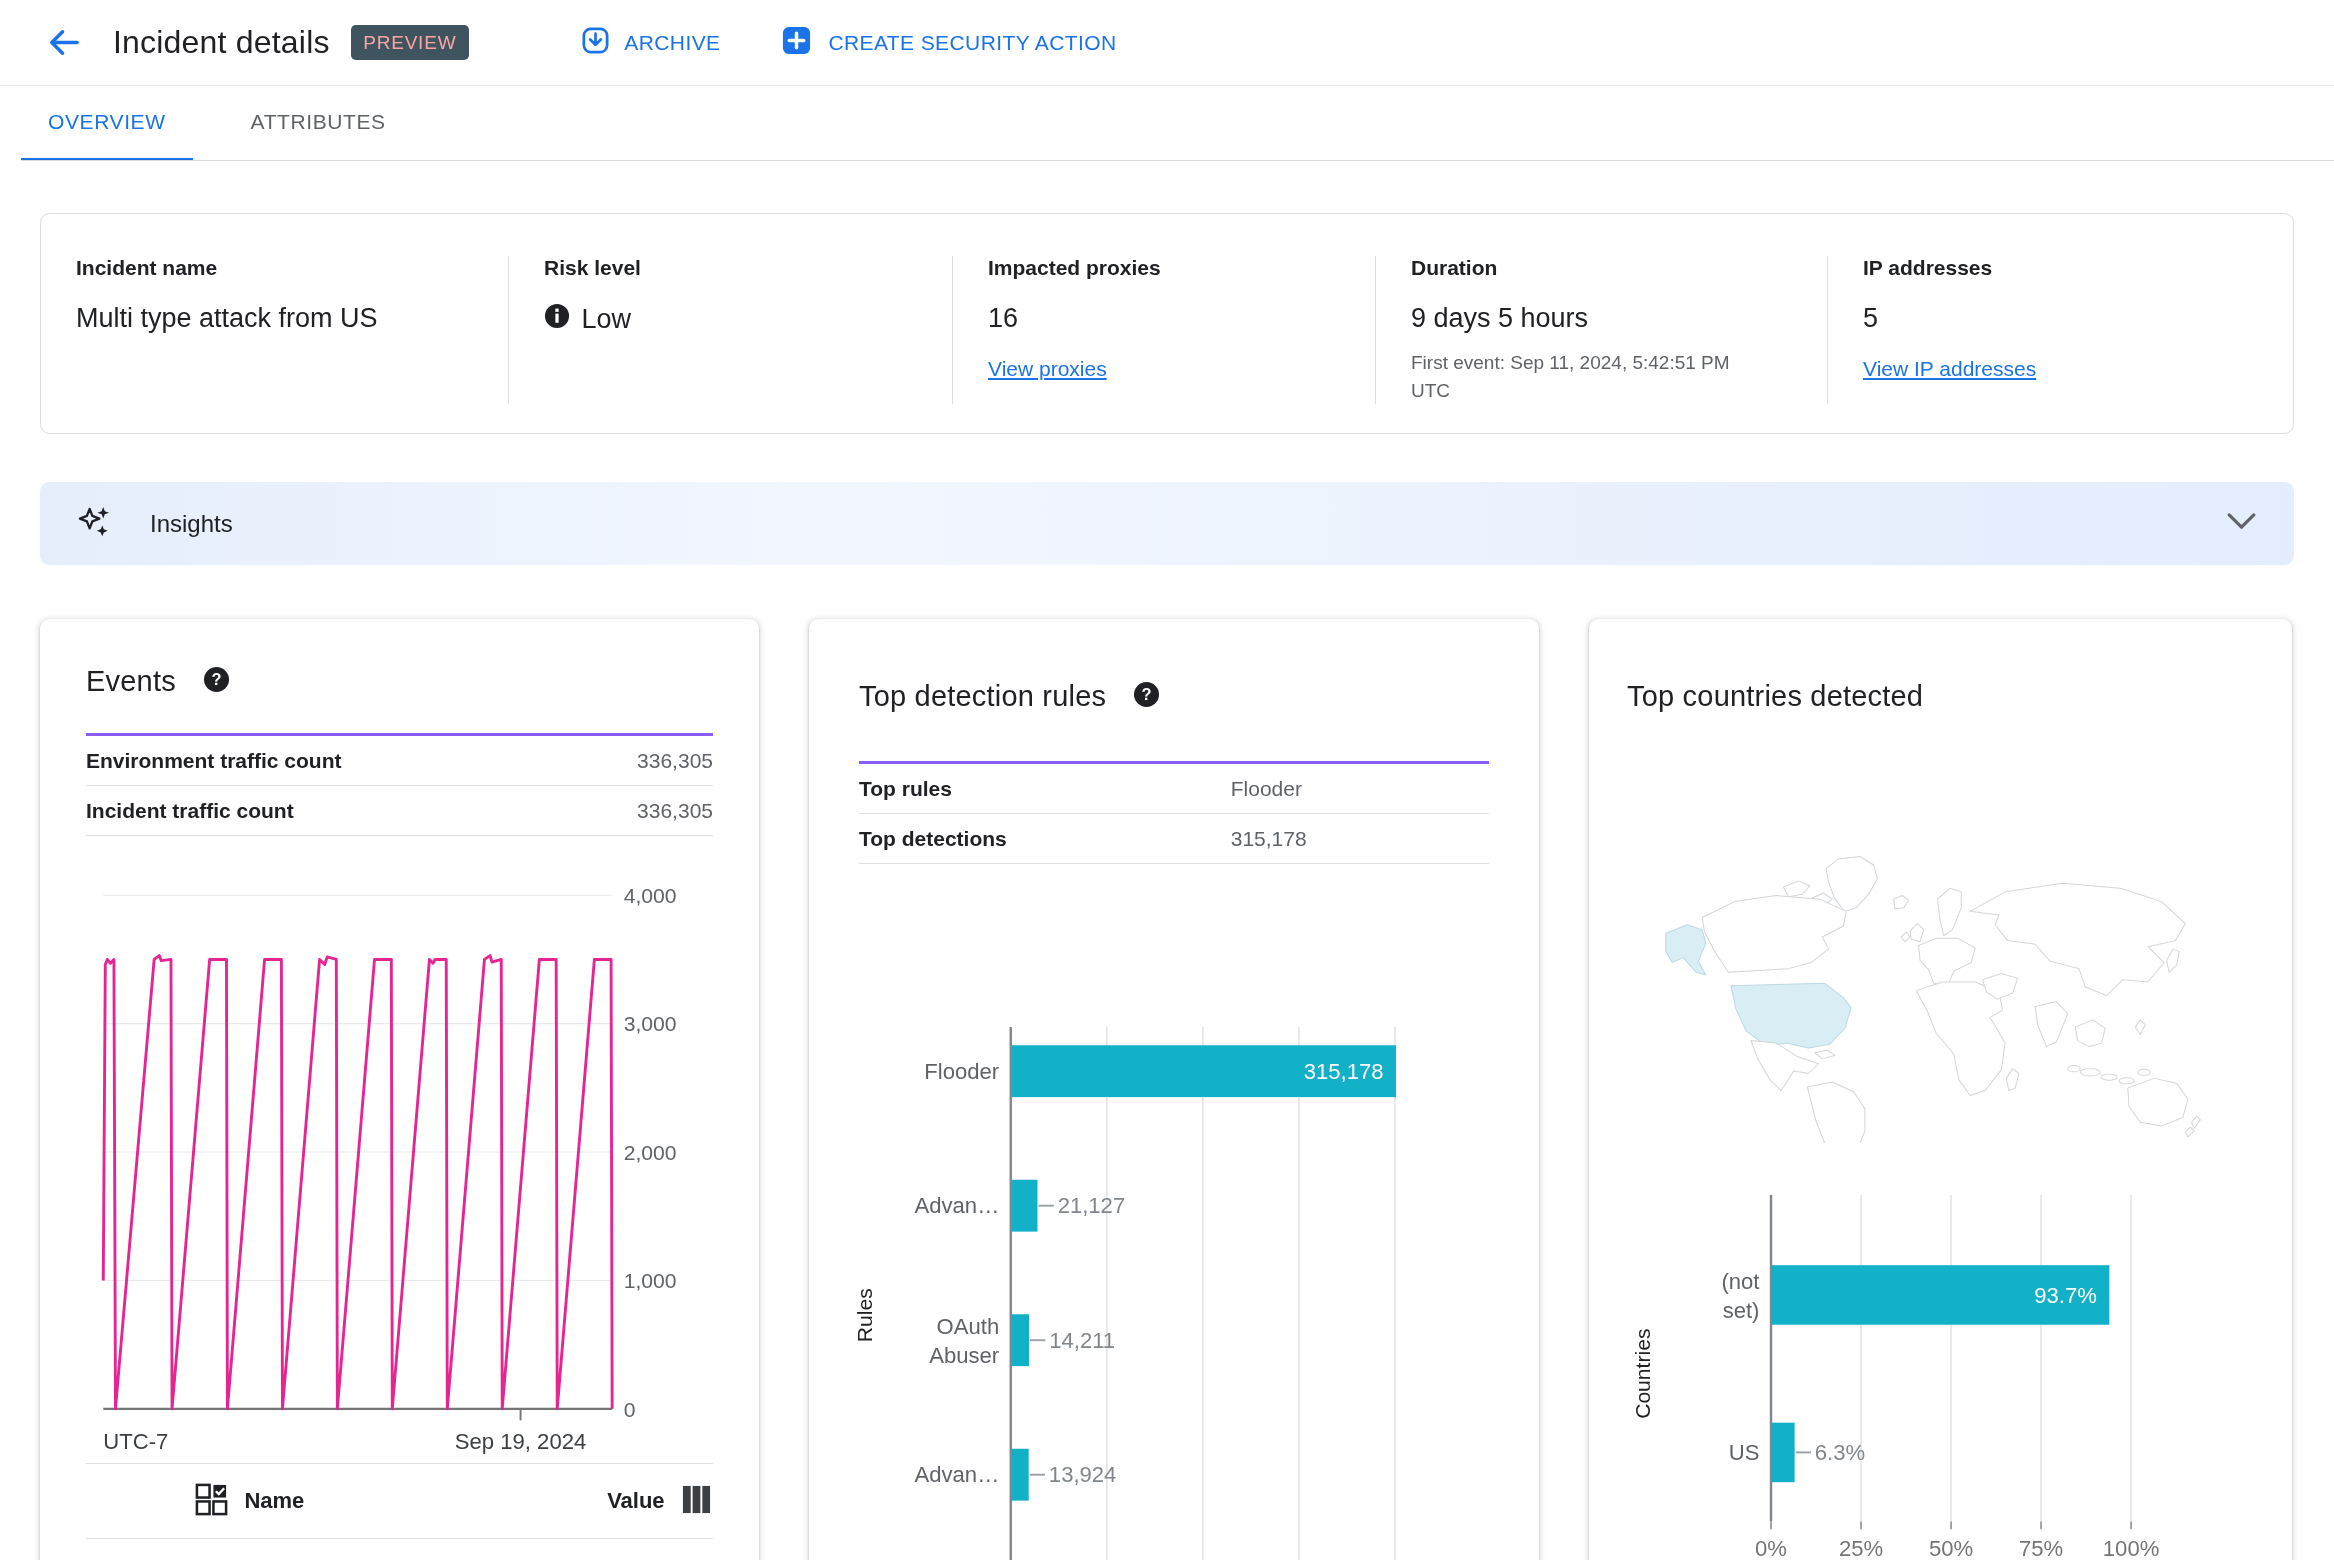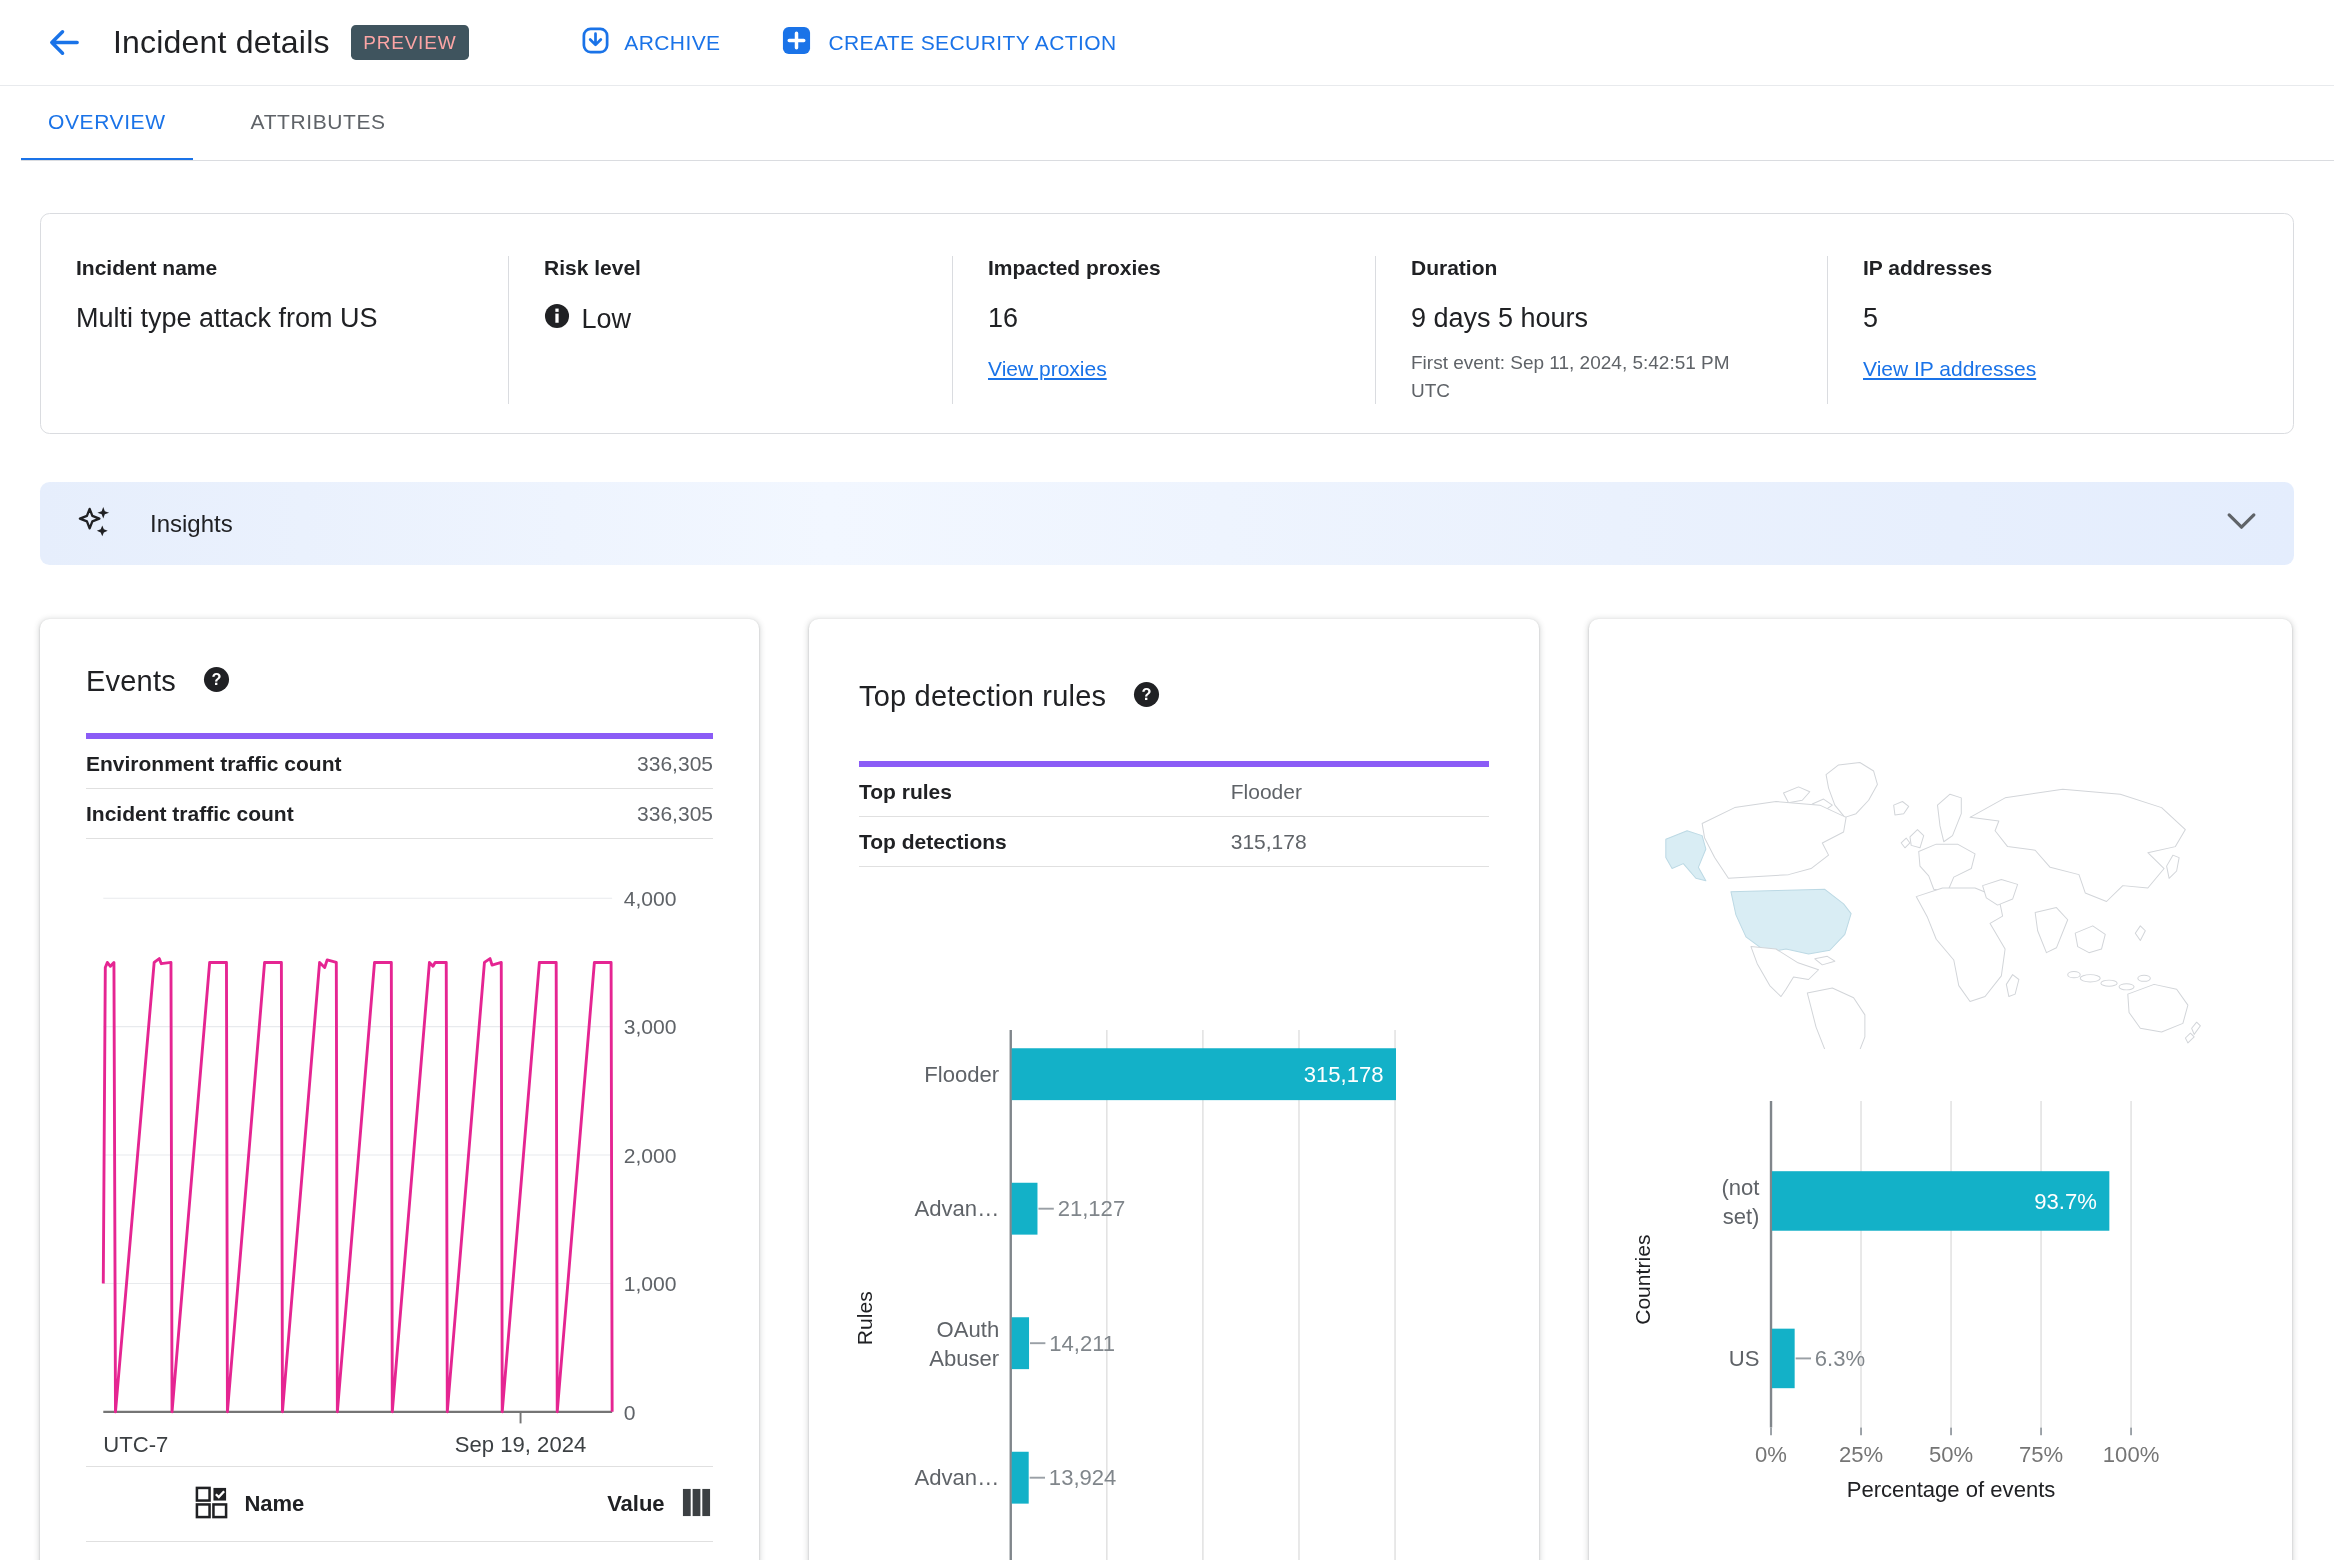--- a/index.html
+++ b/index.html
@@ -46,21 +46,21 @@
   .card.events { width:719px; height:1095px; }
   .card.rules { width:730px; height:1095px; }
   .card.countries { width:703px; height:1095px; }
 
   .card-title-row { display:flex; align-items:center; gap:27px; }
   .card.events .card-title-row { padding:46px 46px 0; }
   .card.rules .card-title-row { padding:61px 50px 0; }
   .card.countries .card-title-row { padding:61px 38px 0; }
   .card-title { font-size:29px; font-weight:500; letter-spacing:0.2px; }
 
-  .stats-table { border-top:6px solid #8b5cf6; }
+  .stats-table { border-top:3px solid #8b5cf6; }
   .card.events .stats-table { margin:35px 46px 0; }
   .card.rules .stats-table { margin:48px 50px 0; }
   .stat-row { display:flex; align-items:center; padding:12.5px 0; border-bottom:1px solid #e0e0e0; }
   .stat-label { font-size:21px; font-weight:700; }
   .stat-value-right { margin-left:auto; font-size:21px; color:#5f6368; }
   .stat-value-mid { margin-left:auto; width:41%; font-size:21px; color:#5f6368; }
 
   .events-chart-wrap { margin:35px 46px 0; }
   .rules-chart-wrap { margin:163px 48px 0; }
   .map-wrap { margin:113px 38px 0; }
@@ -278,20 +278,23 @@
           <rect x="161" y="439" width="17.671284163234745" height="54" fill="#13b1c8"></rect>
           <text x="148" y="474" font-size="23" fill="#5f6368" text-anchor="end">Advan…</text>
           <line x1="179.67128416323476" x2="195.67128416323476" y1="466" y2="466" stroke="#9aa0a6" stroke-width="2"></line>
           <text x="199.67128416323476" y="474" font-size="23" fill="#80868b">13,924</text>
           <text x="16" y="300" font-size="22" fill="#202124" text-anchor="middle" transform="rotate(-90 16 300)">Rules</text>
         </svg>
     </div>
   </div>
 
   <div class="card countries">
+    <div class="card-title-row">
+      <span class="card-title">Top countries detected</span>
+    </div>
     <div class="map-wrap">
       <svg width="626" height="317" viewBox="0 0 1000 520" preserveAspectRatio="none">
         <path class="land" d="M318 70 l20 -16 l34 -4 l22 14 l6 22 l-14 26 l-20 22 l-18 6 l-16 -20 l-10 -28 z"></path>
         <path class="land" d="M426 120 l14 -6 l10 8 l-8 12 l-14 2 z"></path>
         <path class="land" d="M250 100 l24 -10 l18 8 l-12 14 l-22 4 z"></path>
         <path class="land" d="M296 118 l18 -8 l14 10 l-14 10 z"></path>
         <path class="land" d="M120 150 l52 -26 l66 -10 l70 6 l42 20 l-4 24 l-34 18 l10 20 l-28 22 l-36 10 l-96 6 l-22 -34 l-16 -32 z"></path>
         <path class="us-land" d="M62 176 l34 -14 l24 8 l6 22 l-12 30 l12 22 l-16 -4 l-20 -24 l-18 8 l-10 -18 z"></path>
         <path class="us-land" d="M166 262 l74 -2 l76 -2 l30 24 l12 16 l-10 34 l-24 26 l-34 6 l-36 -8 l-30 6 l-34 -26 l-16 -36 z"></path>
         <path class="land" d="M198 352 l40 4 l34 22 l34 12 l-16 16 l-24 -4 l-12 20 l-8 12 l-18 -18 l-20 -36 z"></path>

